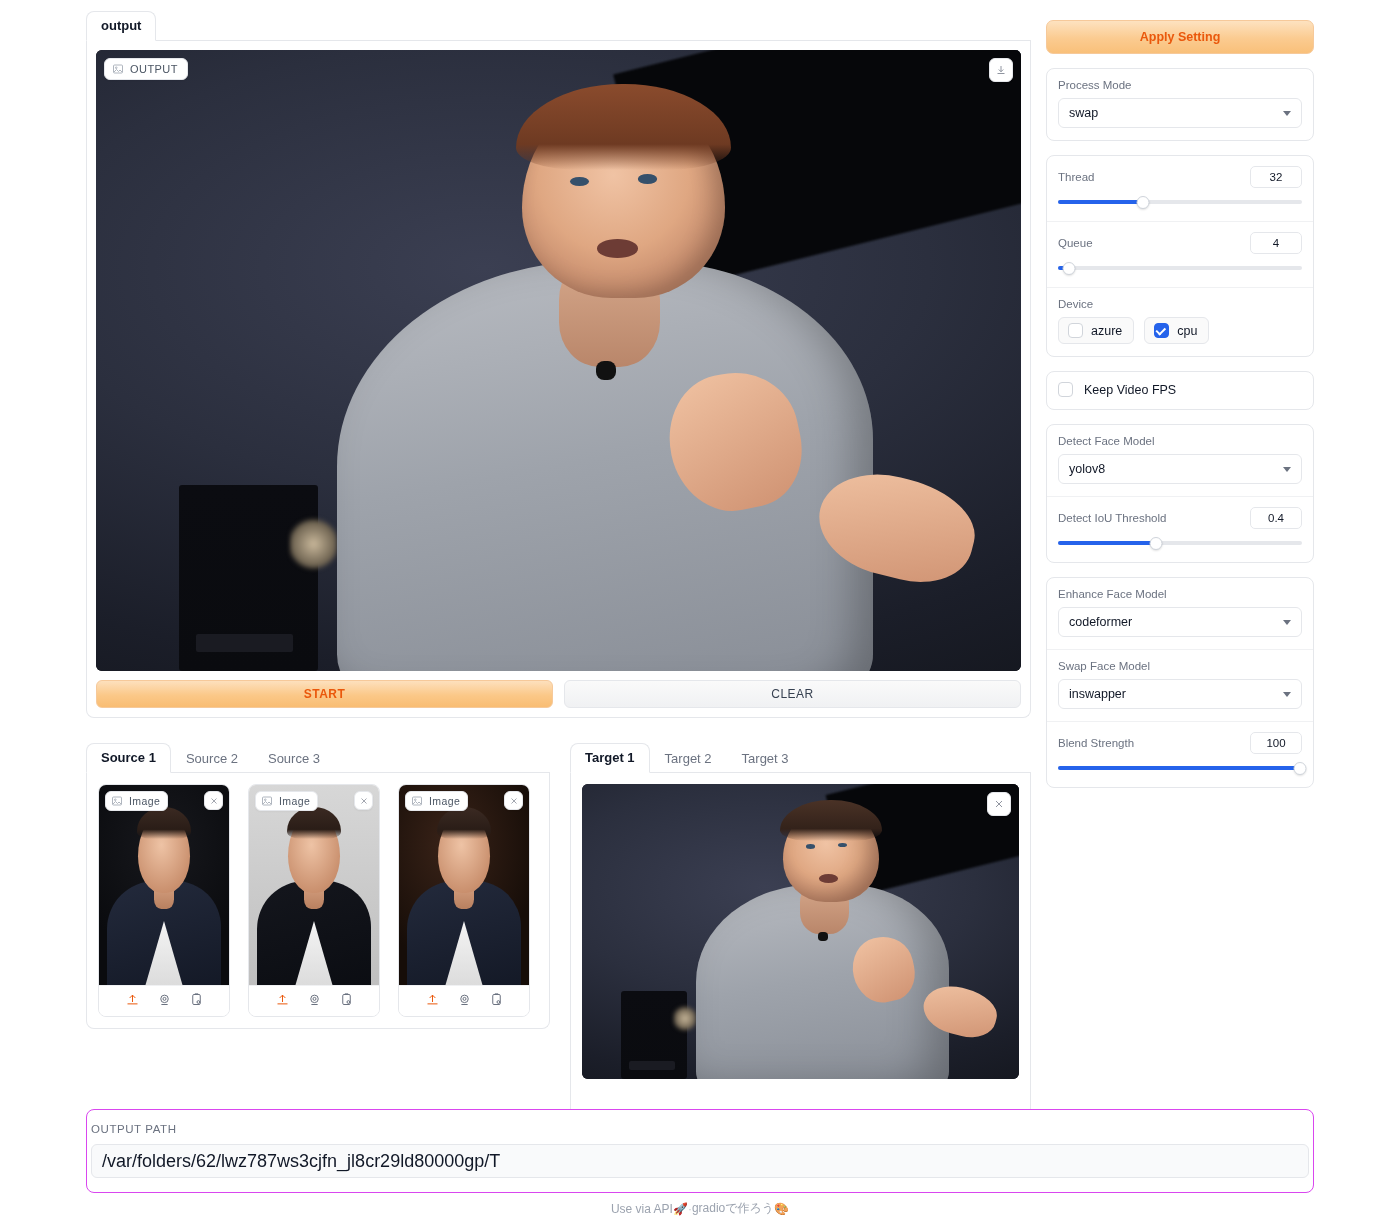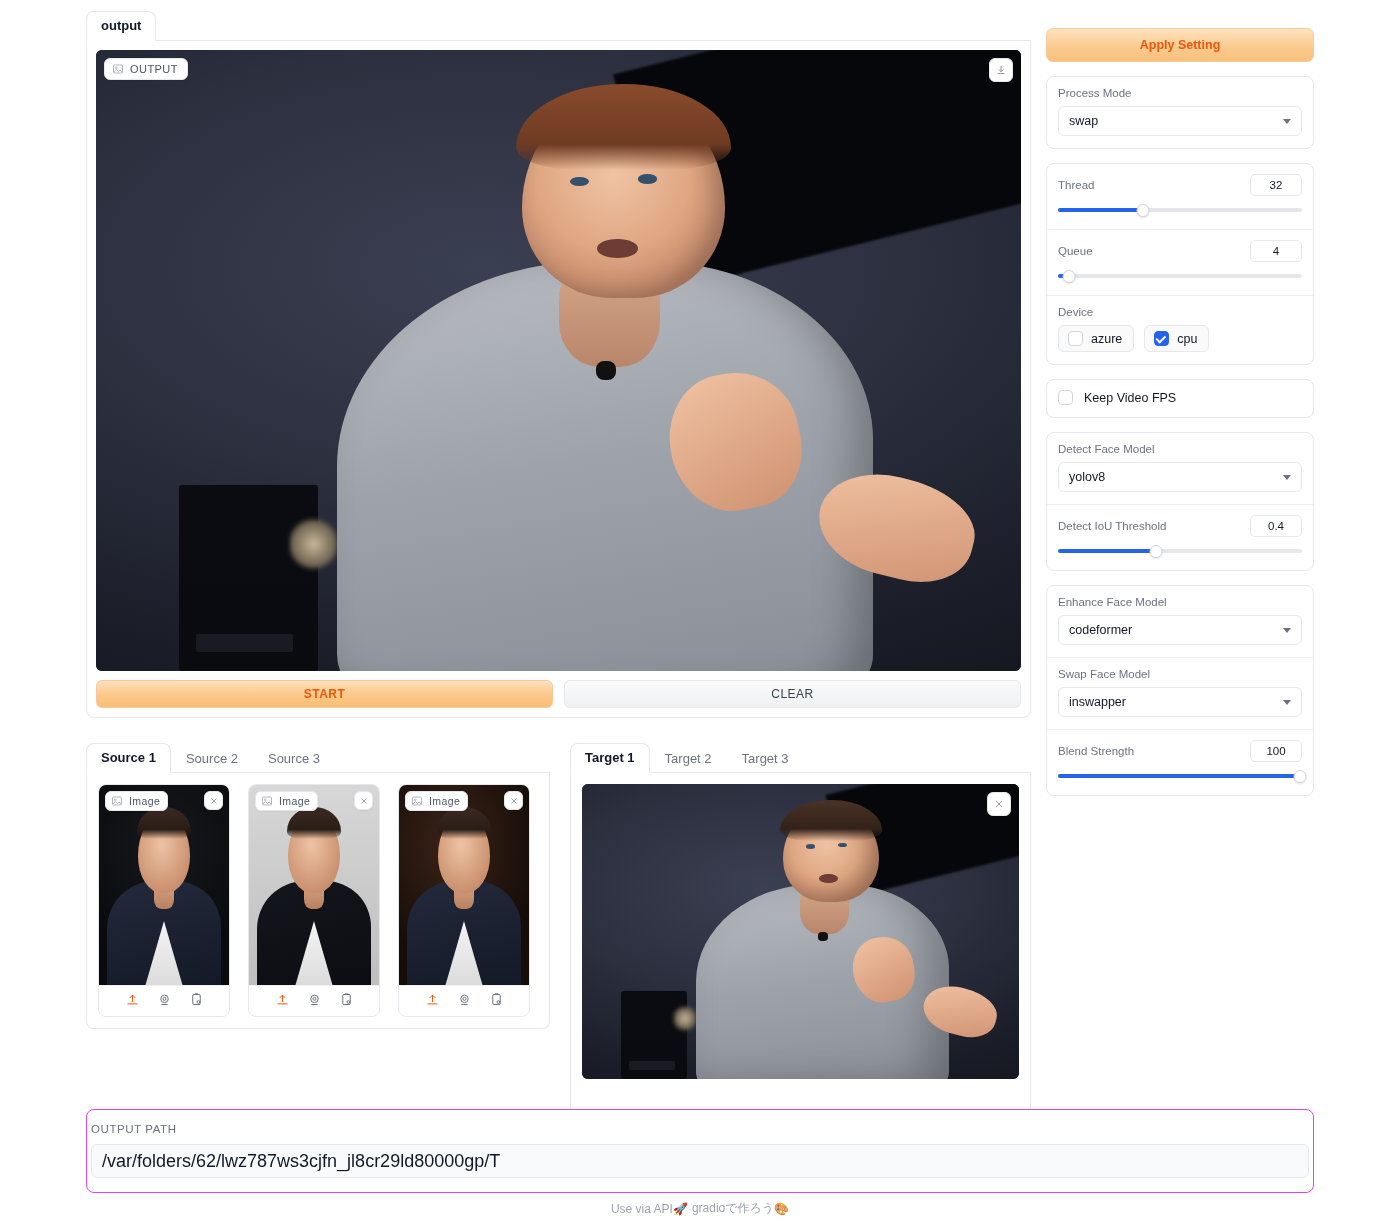--- a/index.html
+++ b/index.html
@@ -245,21 +245,21 @@
 
   .footer{
     position:absolute; left:0; top:1200px; width:1400px;
     display:flex; align-items:center; justify-content:center; gap:0;
     font-size: 12px; color:#9ca3af;
   }
   .footer .lnk{ color:#9ca3af; cursor:pointer; }
   .footer .dot{ color:#c4c7cc; }
 
   
-  .right-col{ position:absolute; left:1046px; top:28px; width:268px; }
+  .right-col{ position:absolute; left:1046px; top:20px; width:268px; }
   .apply-btn{
     height: 34px; border-radius:7px;
     background: linear-gradient(180deg,#fde2c0 0%, #fbcb90 55%, #f9c07a 100%);
     border:1px solid #f6c99a;
     color:#ea580c; font-weight:700; font-size:12.5px;
     display:flex; align-items:center; justify-content:center; cursor:pointer;
   }
   .card{
     margin-top: 14px;
     border:1px solid #e5e7eb; border-radius:8px; background:#fff;

